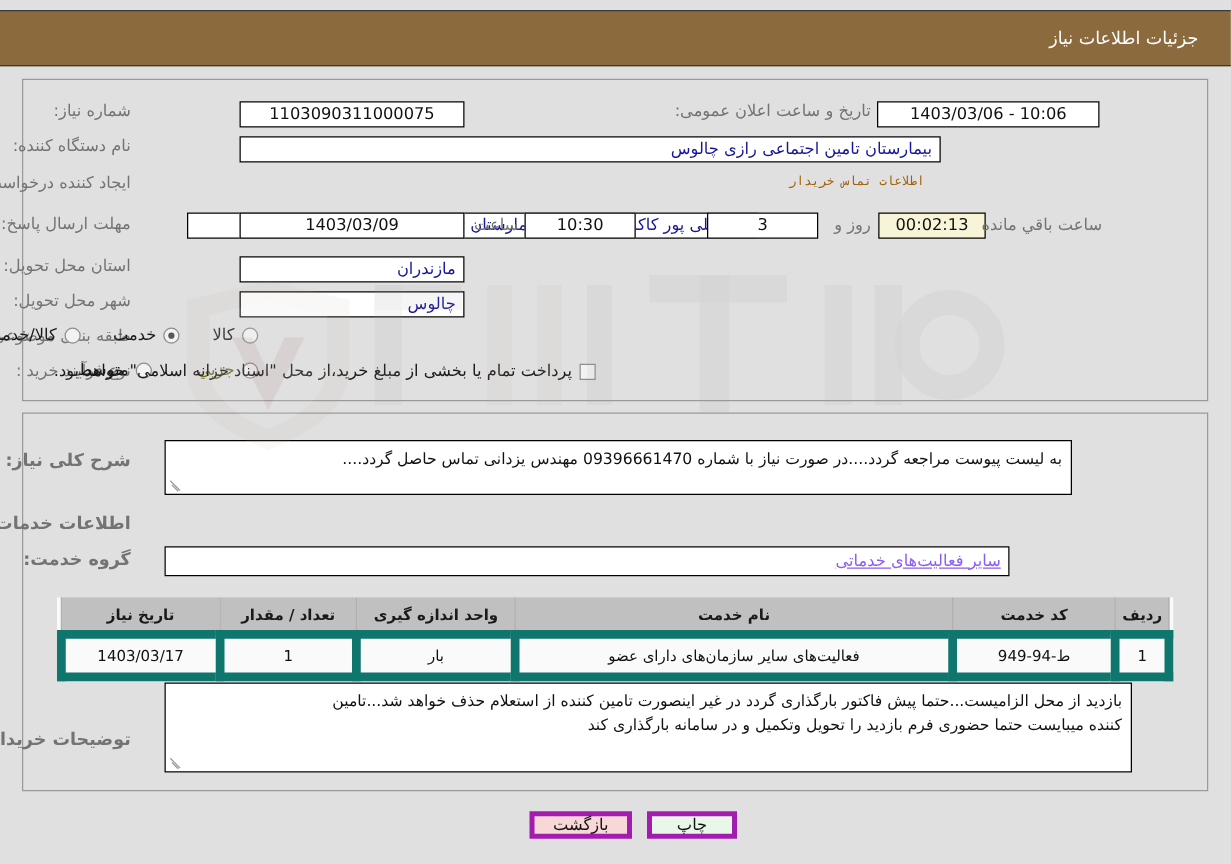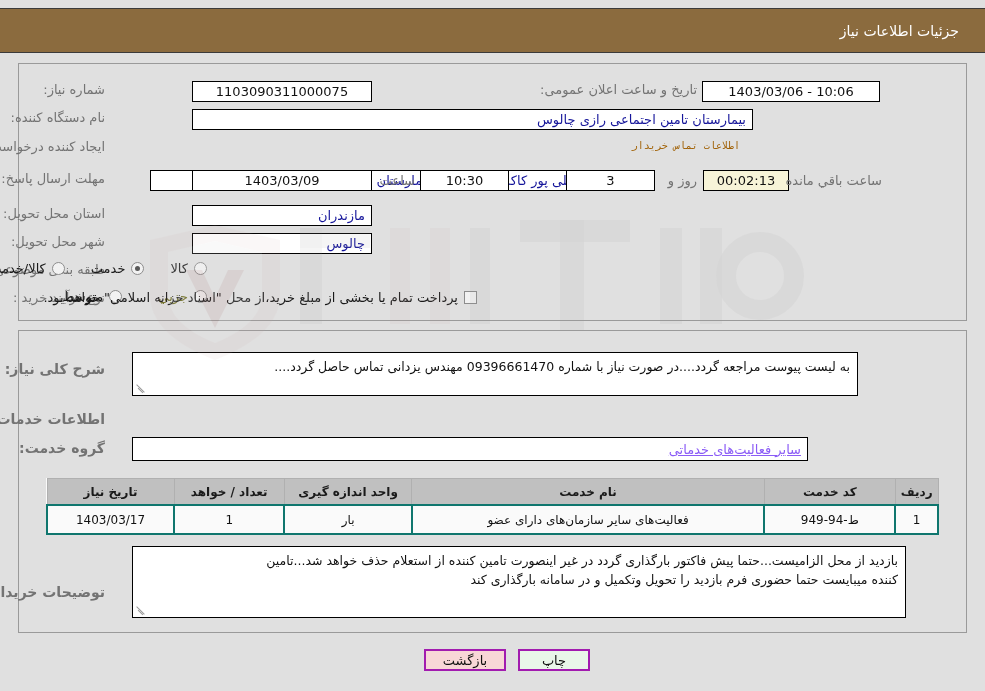--- a/index.html
+++ b/index.html
@@ -169,40 +169,40 @@
   #svc-table th {
     background: #c0c0c0;
     border: 1px solid #b0b0b0;
     color: #1a1a1a;
     font-weight: bold;
     height: 25px;
     padding: 0 4px;
     white-space: nowrap;
   }
   #svc-table td {
-    border: 2px solid #0f766e;
+    border: 7px solid #0f766e;
     background: #fafafa;
     color: #111111;
     height: 27px;
     text-align: center;
     padding: 0 4px;
     white-space: nowrap;
   }
   .col-radif { width: 34px; }
   .col-code  { width: 134px; }
   .col-name  { width: 370px; }
   .col-unit  { width: 122px; }
   .col-qty   { width: 106px; }
   .col-date  { width: 127px; }
 
   
   .btn {
     position: absolute;
     height: 22px;
-    border: 2px solid #a21caf;
+    border: 4px solid #a21caf;
     box-sizing: border-box;
     font-size: 13px;
     display: flex;
     align-items: center;
     justify-content: center;
     cursor: pointer;
     font-family: "DejaVu Sans", "Liberation Sans", sans-serif;
   }
   #btn-print  { top: 649px; left: 518px; width: 72px; background: #e9f7e9; color: #111; }
   #btn-back   { top: 649px; left: 424px; width: 82px; background: #f8d7d7; color: #111; }
@@ -342,21 +342,21 @@
   <span class="lbl lbl-bold" style="position:absolute; top:440px; right:880px; font-size:14px;">گروه خدمت:</span>
   <div class="fld start black" style="position:absolute; top:437px; right:177px; width:676px; height:24px;">سایر فعالیت‌های خدماتی</div>
 
   <table id="svc-table">
     <thead>
       <tr>
         <th class="col-radif">ردیف</th>
         <th class="col-code">کد خدمت</th>
         <th class="col-name">نام خدمت</th>
         <th class="col-unit">واحد اندازه گیری</th>
-        <th class="col-qty">تعداد / خواهد</th>
+        <th class="col-qty">تعداد / مقدار</th>
         <th class="col-date">تاریخ نیاز</th>
       </tr>
     </thead>
     <tbody>
       <tr>
         <td>1</td>
         <td>ط-94-949</td>
         <td>فعالیت‌های سایر سازمان‌های دارای عضو</td>
         <td>بار</td>
         <td>1</td>

